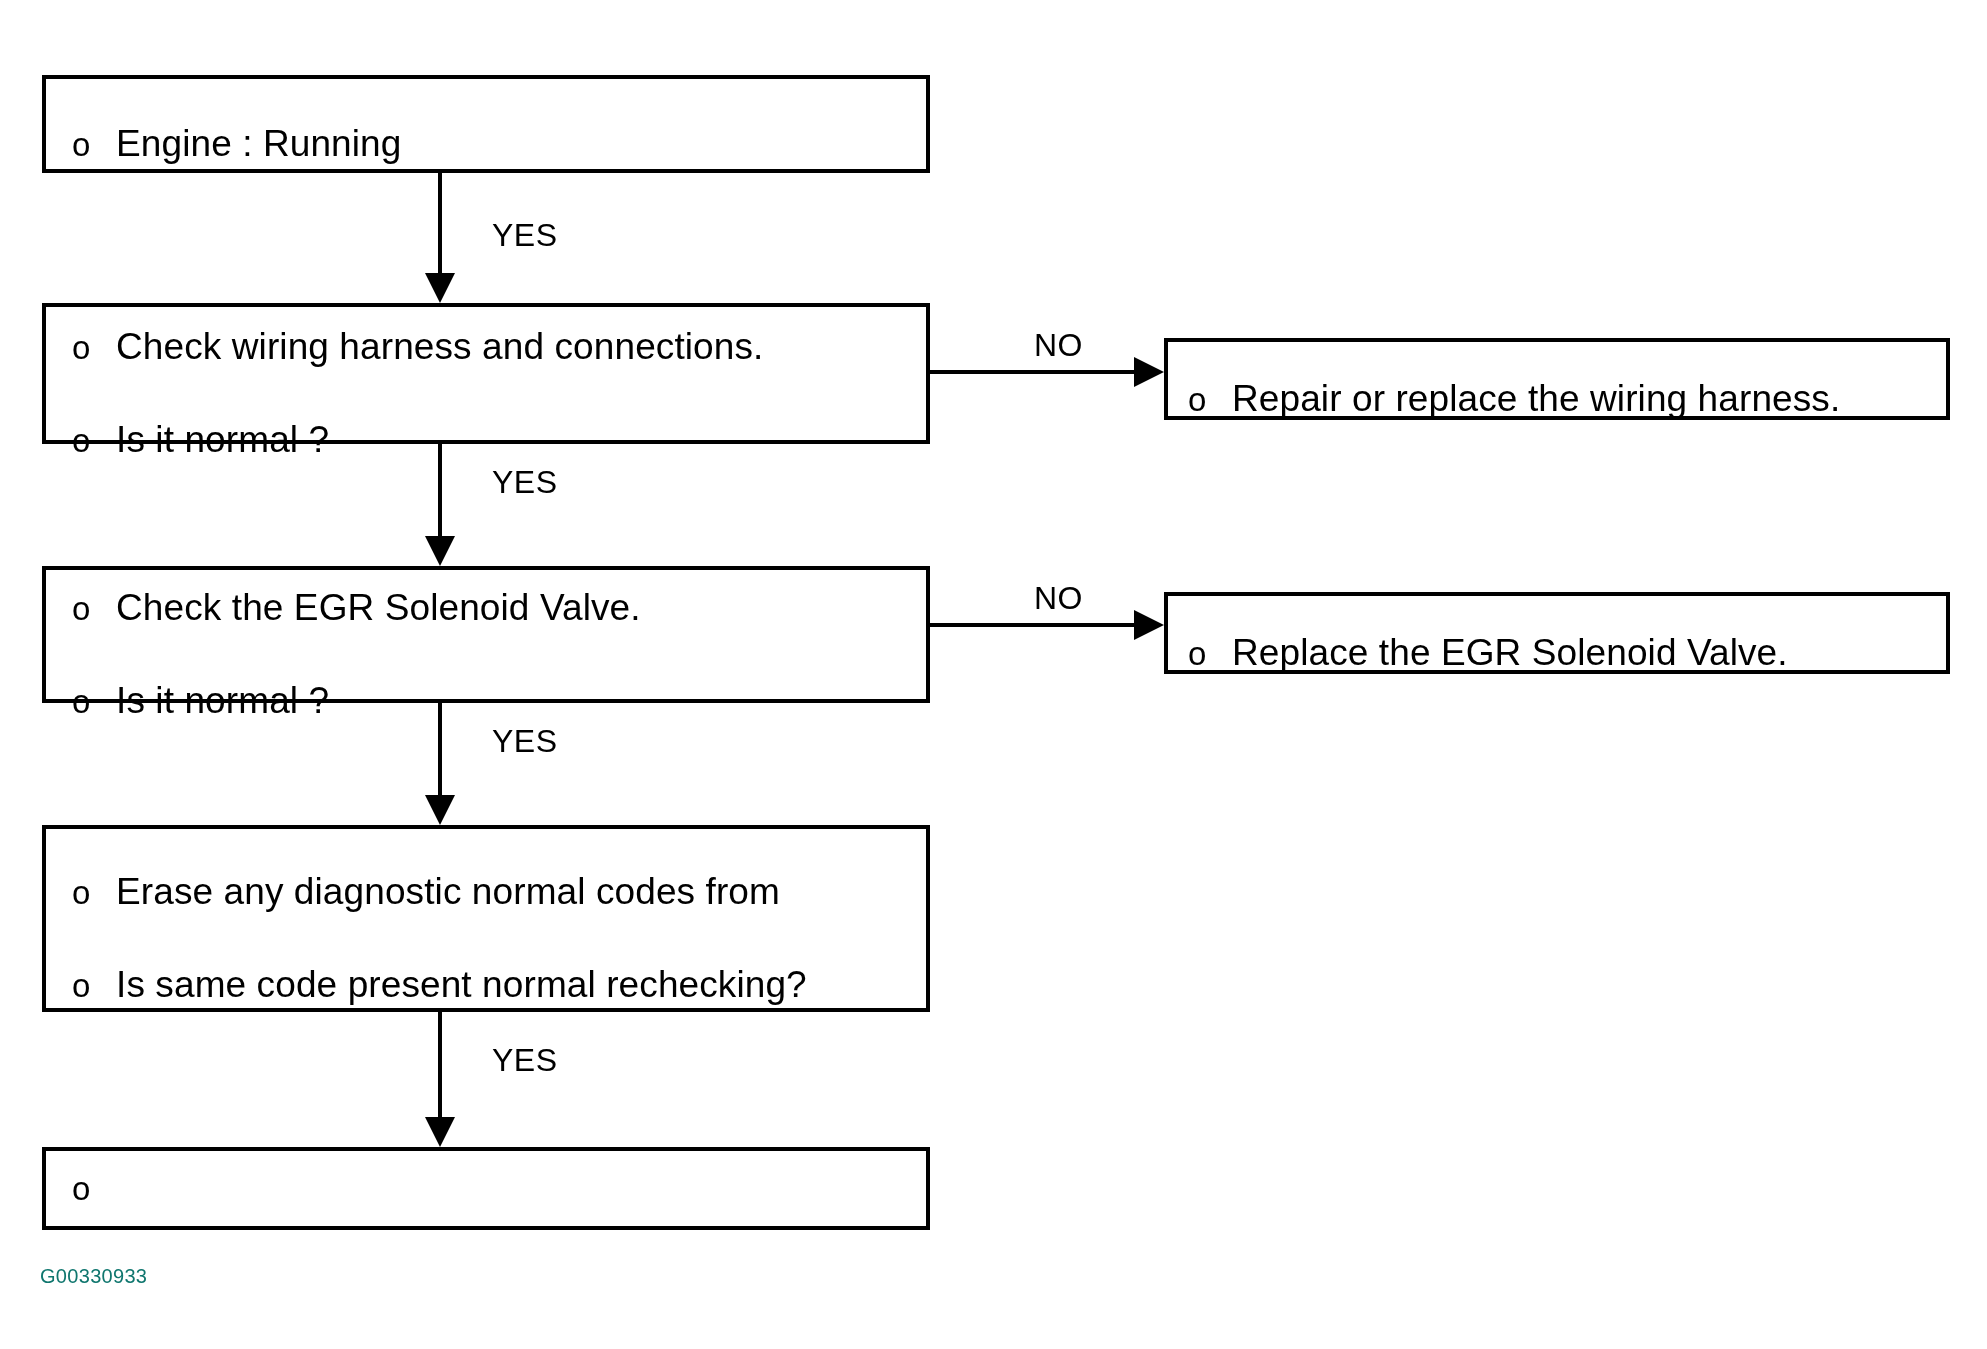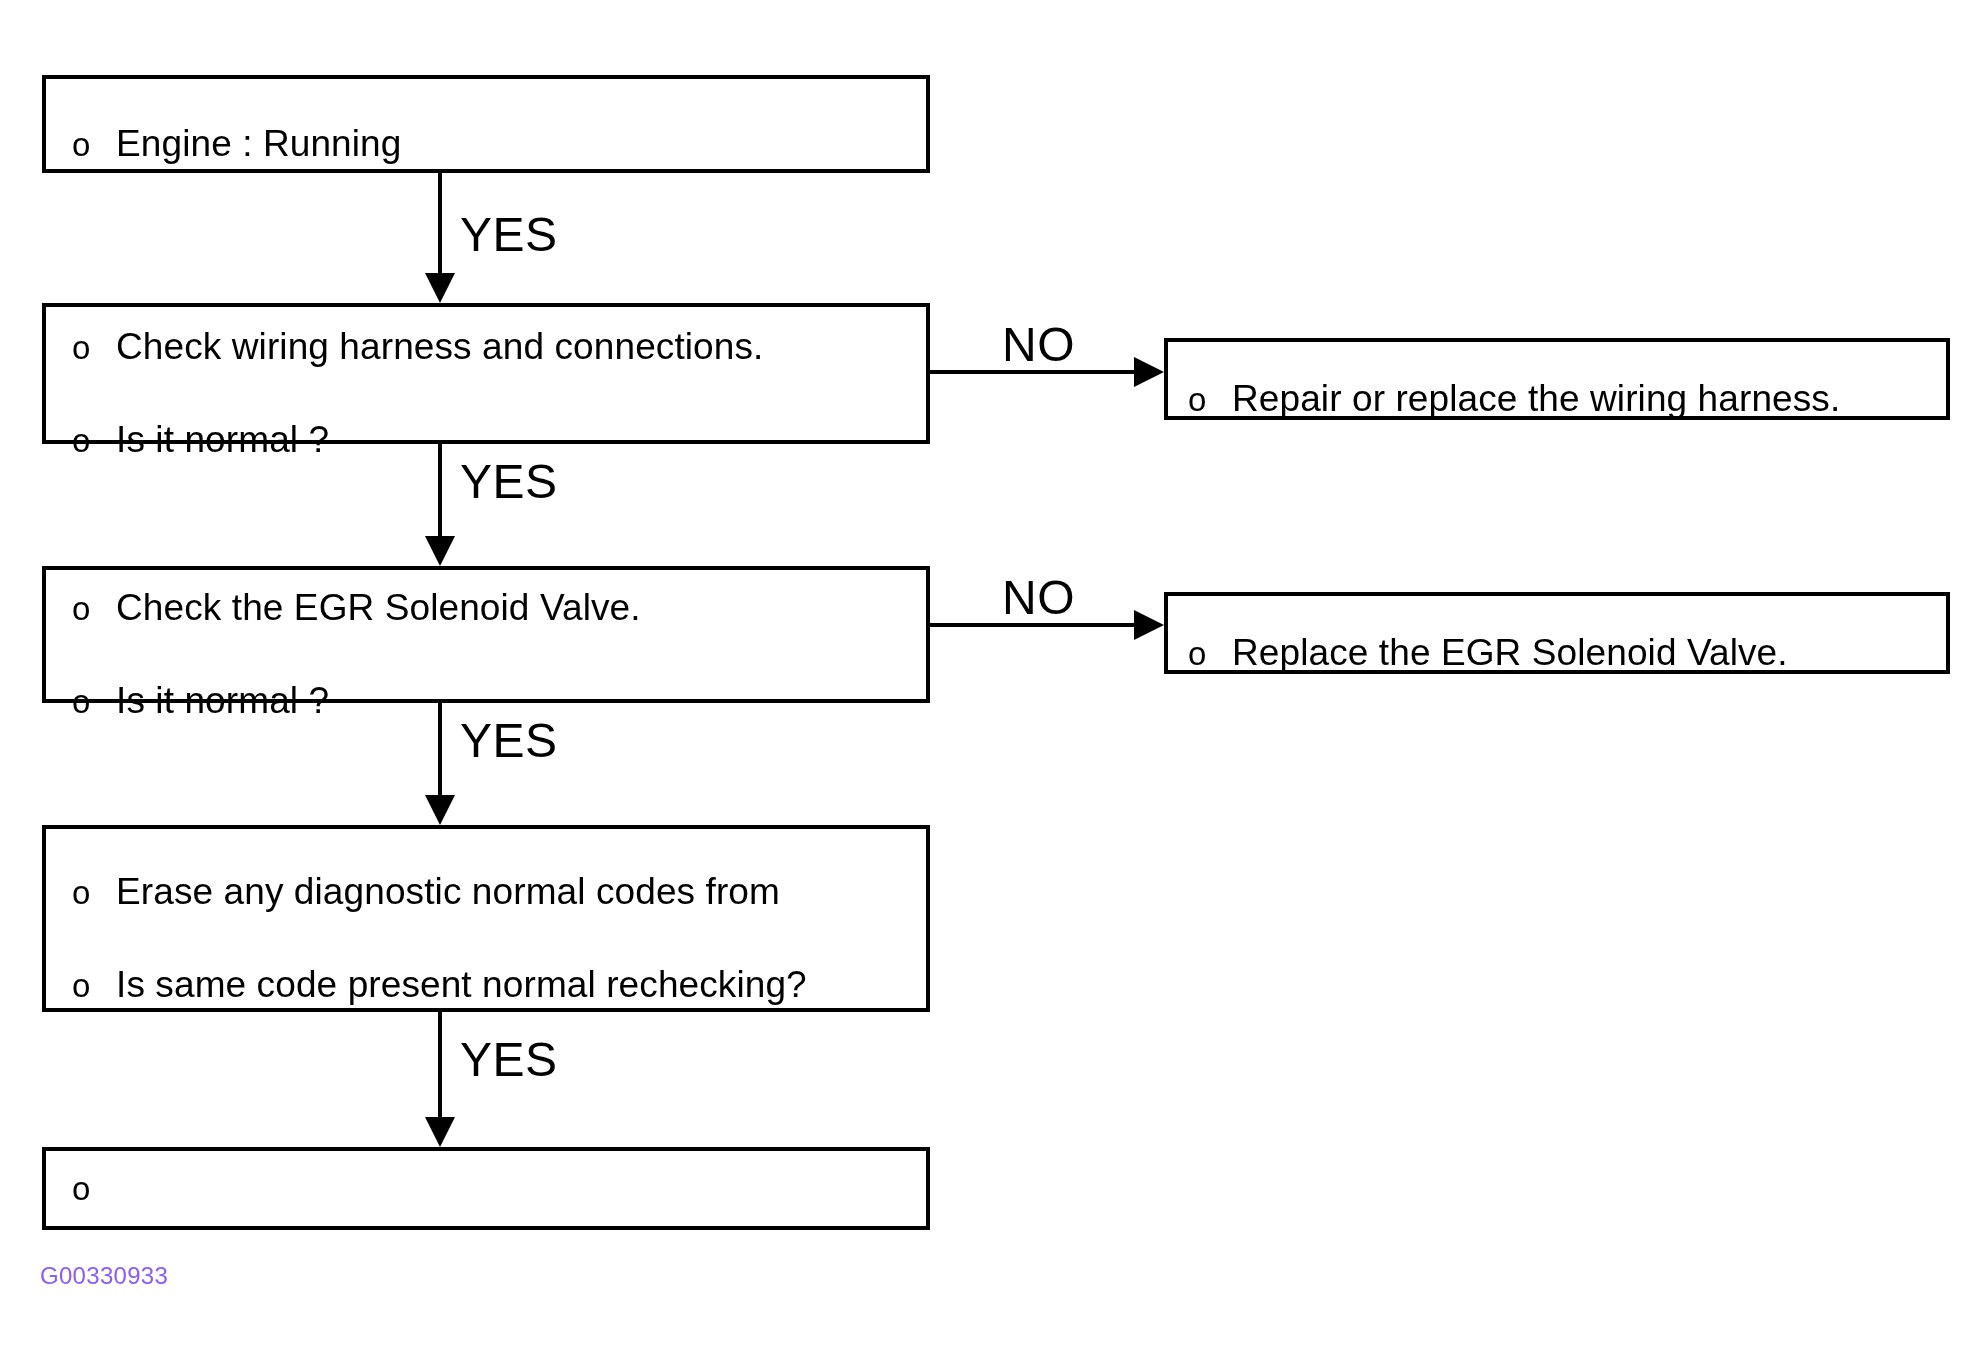--- a/index.html
+++ b/index.html
@@ -76,34 +76,35 @@
     width: 0;
     height: 0;
     border-top: 15px solid transparent;
     border-bottom: 15px solid transparent;
     border-left: 30px solid #000000;
   }
 
   
   .branch-label {
     position: absolute;
-    font-size: 48px;
+    font-size: 32px;
     line-height: 40px;
     letter-spacing: 0.5px;
     color: #000000;
     white-space: pre;
+    margin-left: 32px;
   }
 
   
   .fig-id {
     position: absolute;
-    font-size: 24px;
+    font-size: 20px;
     line-height: 28px;
     letter-spacing: 0.3px;
-    color: #8b5cf6;
+    color: #0f766e;
     white-space: pre;
   }
 </style>
 </head>
 <body>
 
 <div id="page">
 
   <div class="fc-box" style="left:42px; top:75px; width:888px; height:98px;">
     <div class="fc-line">

